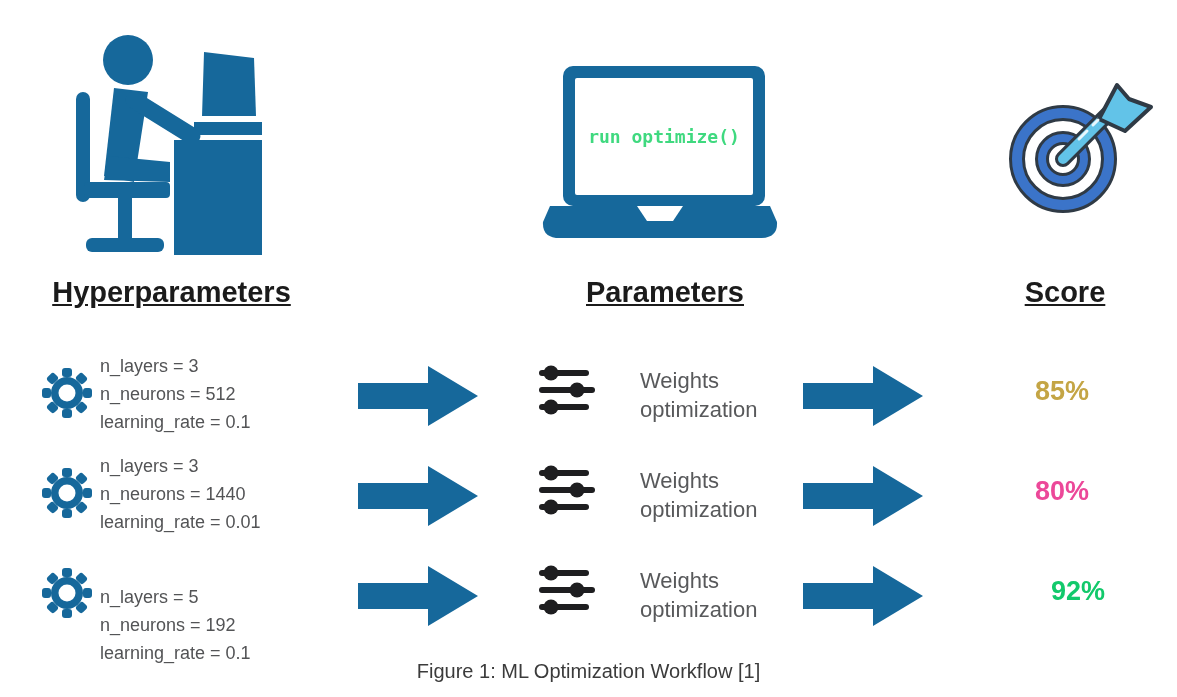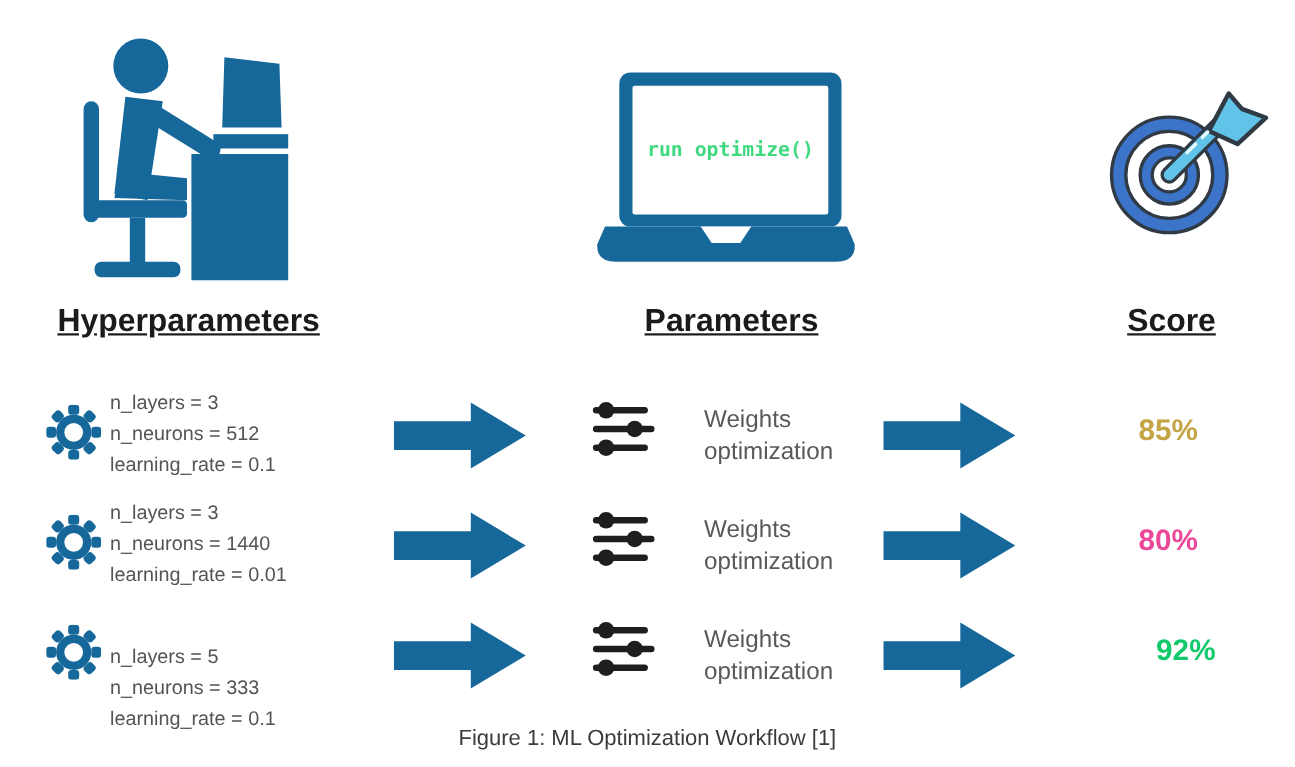--- a/index.html
+++ b/index.html
@@ -185,21 +185,21 @@
         <rect x="20" y="0" width="10" height="9" rx="3" transform="rotate(180,25,25)"></rect>
           <rect x="20" y="0" width="10" height="9" rx="3" transform="rotate(225,25,25)"></rect>
         <rect x="20" y="0" width="10" height="9" rx="3" transform="rotate(270,25,25)"></rect>
           <rect x="20" y="0" width="10" height="9" rx="3" transform="rotate(315,25,25)"></rect>
         <circle cx="25" cy="25" r="16"></circle>
       </g>
       <circle class="fill-white" cx="25" cy="25" r="8.5"></circle>
     </svg>
     <div class="abs hp-text" style="left:100px; top:0;margin-top:31px;">
       <div>n_layers = 5</div>
-      <div>n_neurons = 333</div>
+      <div>n_neurons = 192</div>
       <div>learning_rate = 0.1</div>
     </div>
     <svg class="abs" style="left:358px; top:12px;" width="122" height="64" viewBox="0 0 122 64">
       <polygon class="fill-blue" points="0,19 70,19 70,2 120,32 70,62 70,45 0,45"></polygon>
     </svg>
     <svg class="abs" style="left:537px; top:13px;" width="60" height="50" viewBox="0 0 60 50">
       <g class="fill-dark">
         <rect x="2" y="5" width="50" height="6" rx="3"></rect>
           <circle cx="14" cy="8" r="7.5"></circle>
         <rect x="2" y="22" width="56" height="6" rx="3"></rect>

